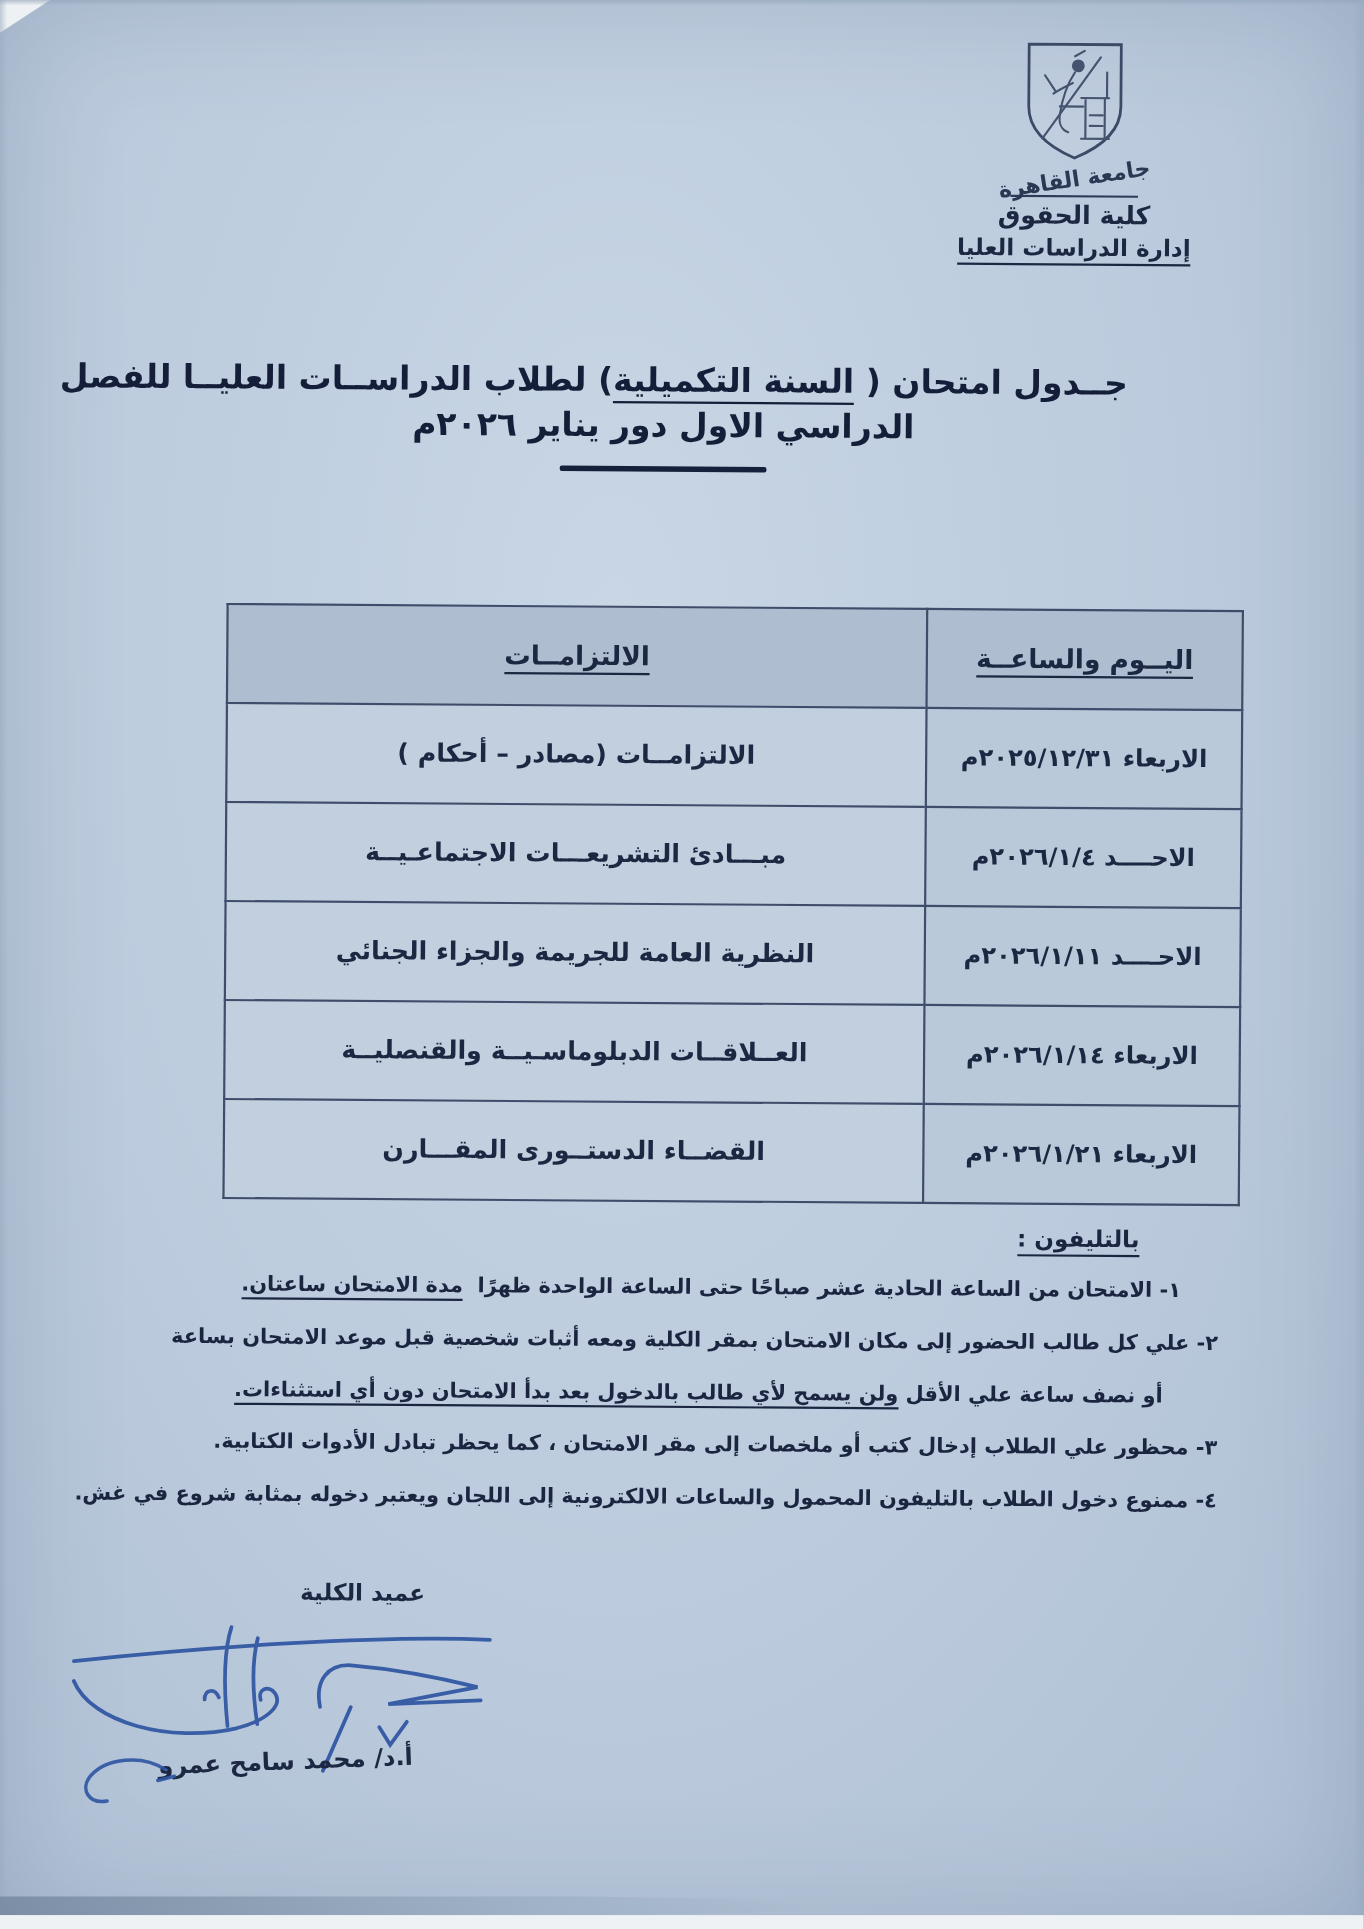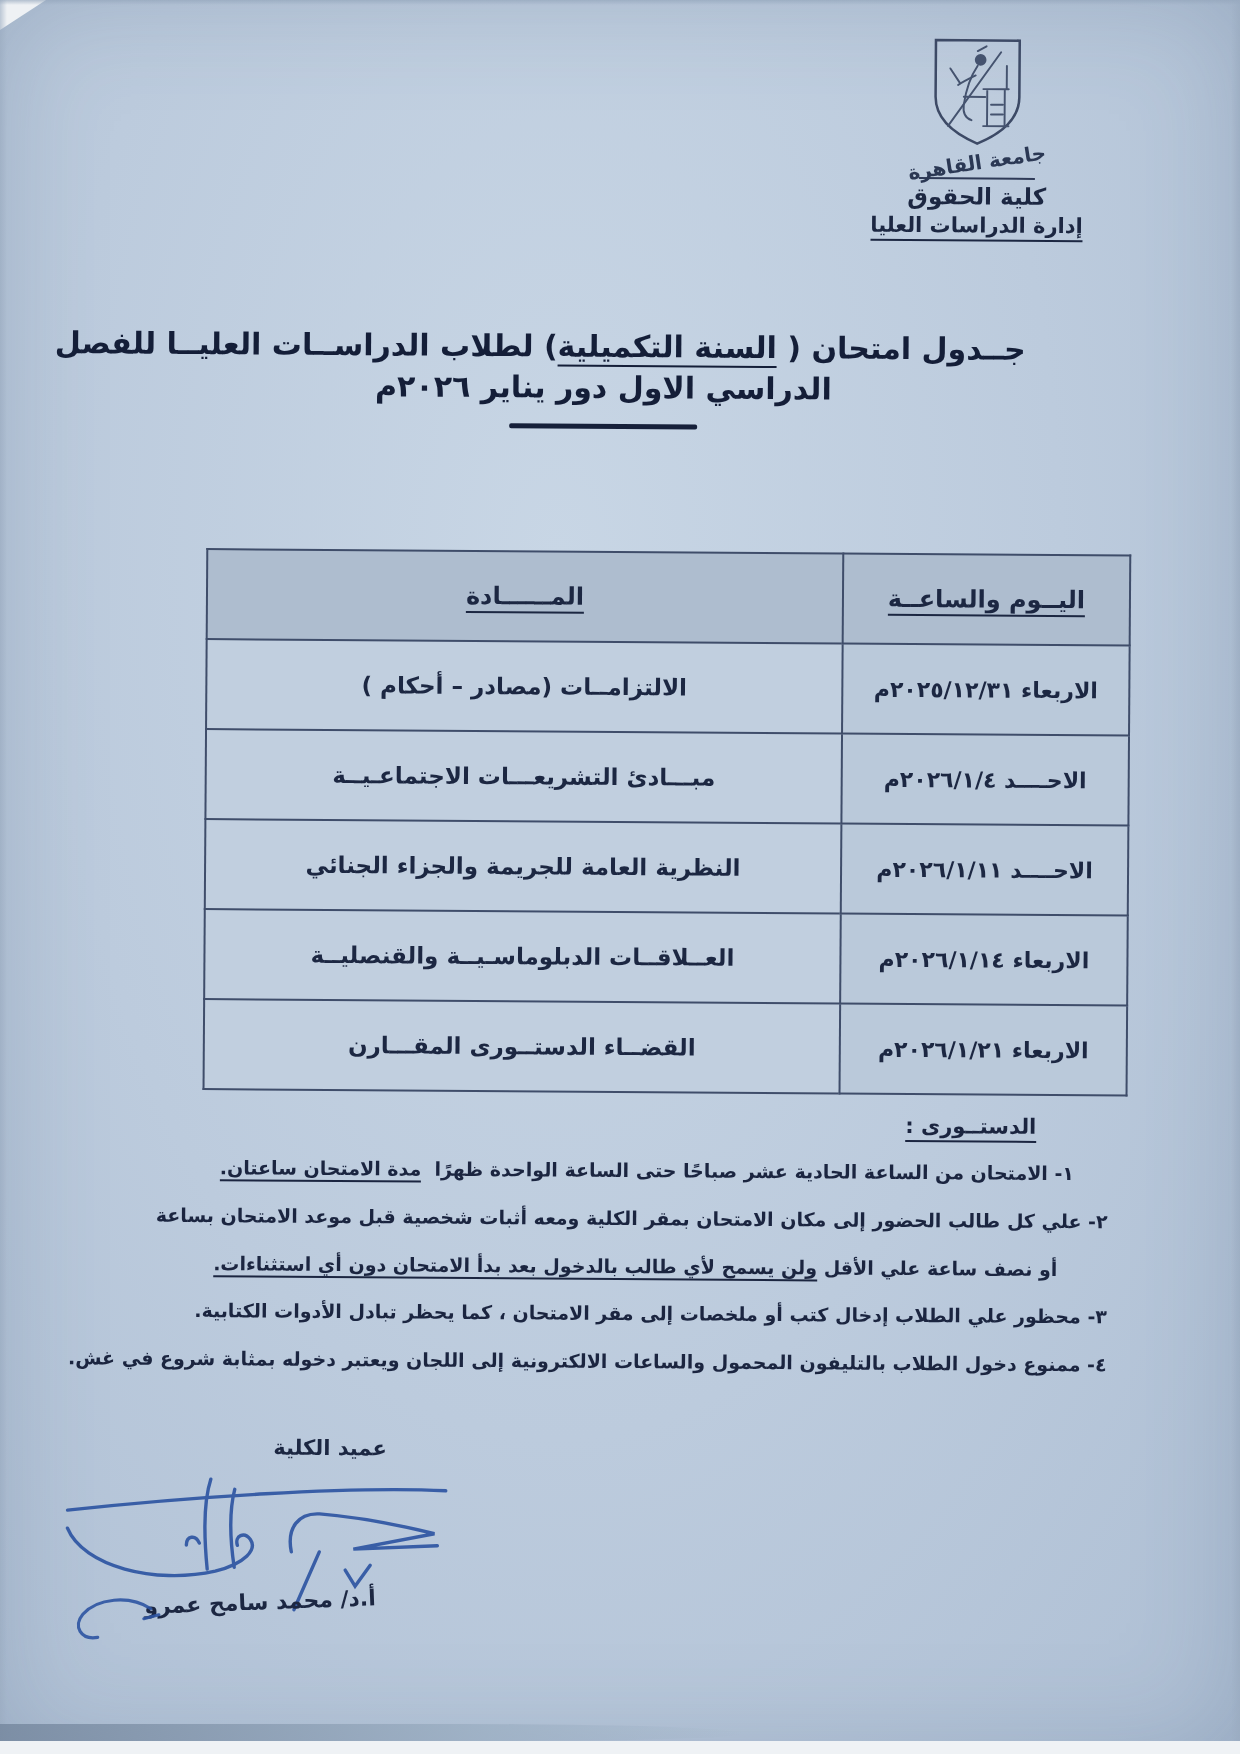--- a/index.html
+++ b/index.html
@@ -106,21 +106,21 @@
     </div>
 
     <table class="sched">
       <colgroup>
           <col class="c-date">
           <col class="c-subj">
         </colgroup>
       <thead>
         <tr>
           <th><span class="u">اليــوم والساعــة</span></th>
-          <th><span class="u">المــــــادة</span></th>
+          <th><span class="u">الالتزامــات</span></th>
         </tr>
       </thead>
       <tbody>
         <tr>
           <td class="date">الاربعاء ٢٠٢٥/١٢/٣١م</td>
           <td class="subj">الالتزامــات (مصادر – أحكام )</td>
         </tr>
         <tr>
           <td class="date">الاحــــد ٢٠٢٦/١/٤م</td>
           <td class="subj">مبـــادئ التشريعـــات الاجتماعـيــة</td>
@@ -135,21 +135,21 @@
         </tr>
         <tr>
           <td class="date">الاربعاء ٢٠٢٦/١/٢١م</td>
           <td class="subj">القضــاء الدستــورى المقـــارن</td>
         </tr>
       </tbody>
     </table>
 
     <div class="notes">
       <div class="notes-head">
-        <span class="u2">الدستــورى :</span>
+        <span class="u2">بالتليفون :</span>
       </div>
       <div class="note n1"><span>١- الامتحان من الساعة الحادية عشر صباحًا حتى الساعة الواحدة  ظهرًا &nbsp;</span><span class="u">مدة الامتحان ساعتان.</span></div>
       <div class="note">٢- علي كل طالب الحضور إلى مكان الامتحان بمقر الكلية ومعه أثبات شخصية قبل موعد الامتحان بساعة</div>
       <div class="note n2b"><span>أو نصف ساعة علي الأقل </span><span class="u">ولن يسمح لأي طالب بالدخول بعد بدأ الامتحان دون أي استثناءات.</span></div>
       <div class="note">٣- محظور علي الطلاب إدخال كتب أو ملخصات إلى مقر الامتحان ، كما يحظر تبادل الأدوات الكتابية.</div>
       <div class="note">٤- ممنوع دخول الطلاب بالتليفون المحمول والساعات الالكترونية إلى اللجان ويعتبر دخوله بمثابة شروع  في غش.</div>
     </div>
 
     <div class="sig-title">عميد الكلية</div>
     <svg class="sig" viewBox="0 0 408 170">

